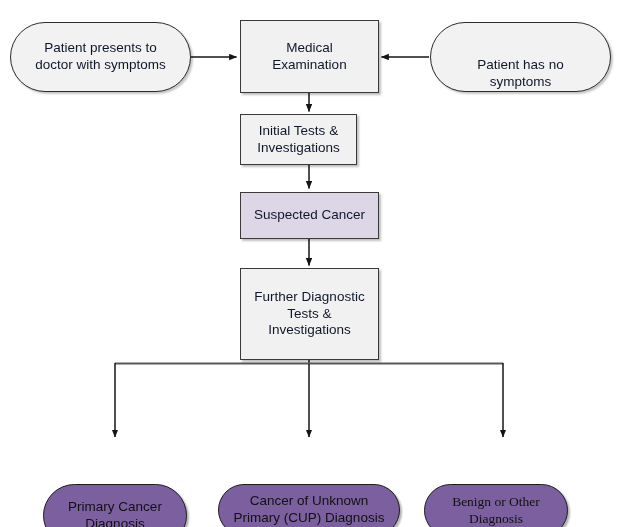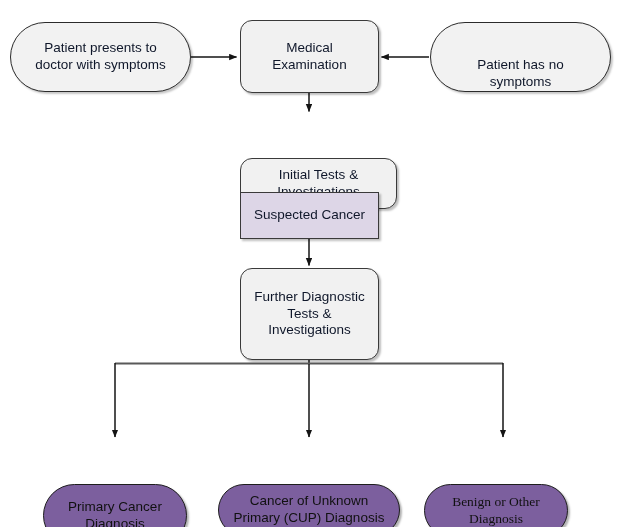--- a/index.html
+++ b/index.html
@@ -44,21 +44,21 @@
   
   .stadium-grey {
     background: #f2f2f2;
     border: 1.2px solid #2b2b2b;
     border-radius: 999px;
     box-shadow: 2px 2px 2px rgba(0,0,0,0.22);
   }
   .rect-grey {
     background: #f1f1f1;
     border: 1.2px solid #3a3a3a;
-    border-radius: 12px;
+    border-radius: 0;
     box-shadow: 2px 2px 2px rgba(0,0,0,0.25);
   }
   .rect-lavender {
     background: #ddd6e7;
     border: 1.2px solid #3a3a3a;
     border-radius: 0;
     box-shadow: 2px 2px 2px rgba(0,0,0,0.25);
   }
   .stadium-purple {
     background: #7c5f9e;
@@ -130,21 +130,21 @@
   <div class="node rect-grey" style="left:240px; top:20px; width:139px; height:73px;">
     <span class="lbl">Medical
 Examination</span>
   </div>
 
   <div class="node stadium-grey" style="left:430px; top:22px; width:181px; height:70px;align-items:flex-end;">
     <span class="lbl">Patient has no
 symptoms</span>
   </div>
 
-  <div class="node rect-grey" style="left:240px; top:114px; width:157px; height:51px;margin-top:44px;">
+  <div class="node rect-grey" style="left:240px; top:114px; width:117px; height:51px;">
     <span class="lbl">Initial Tests &amp;
 Investigations</span>
   </div>
 
   <div class="node rect-lavender" style="left:240px; top:192px; width:139px; height:47px;">
     <span class="lbl">Suspected Cancer</span>
   </div>
 
   <div class="node rect-grey" style="left:240px; top:268px; width:139px; height:92px;">
     <span class="lbl">Further Diagnostic

